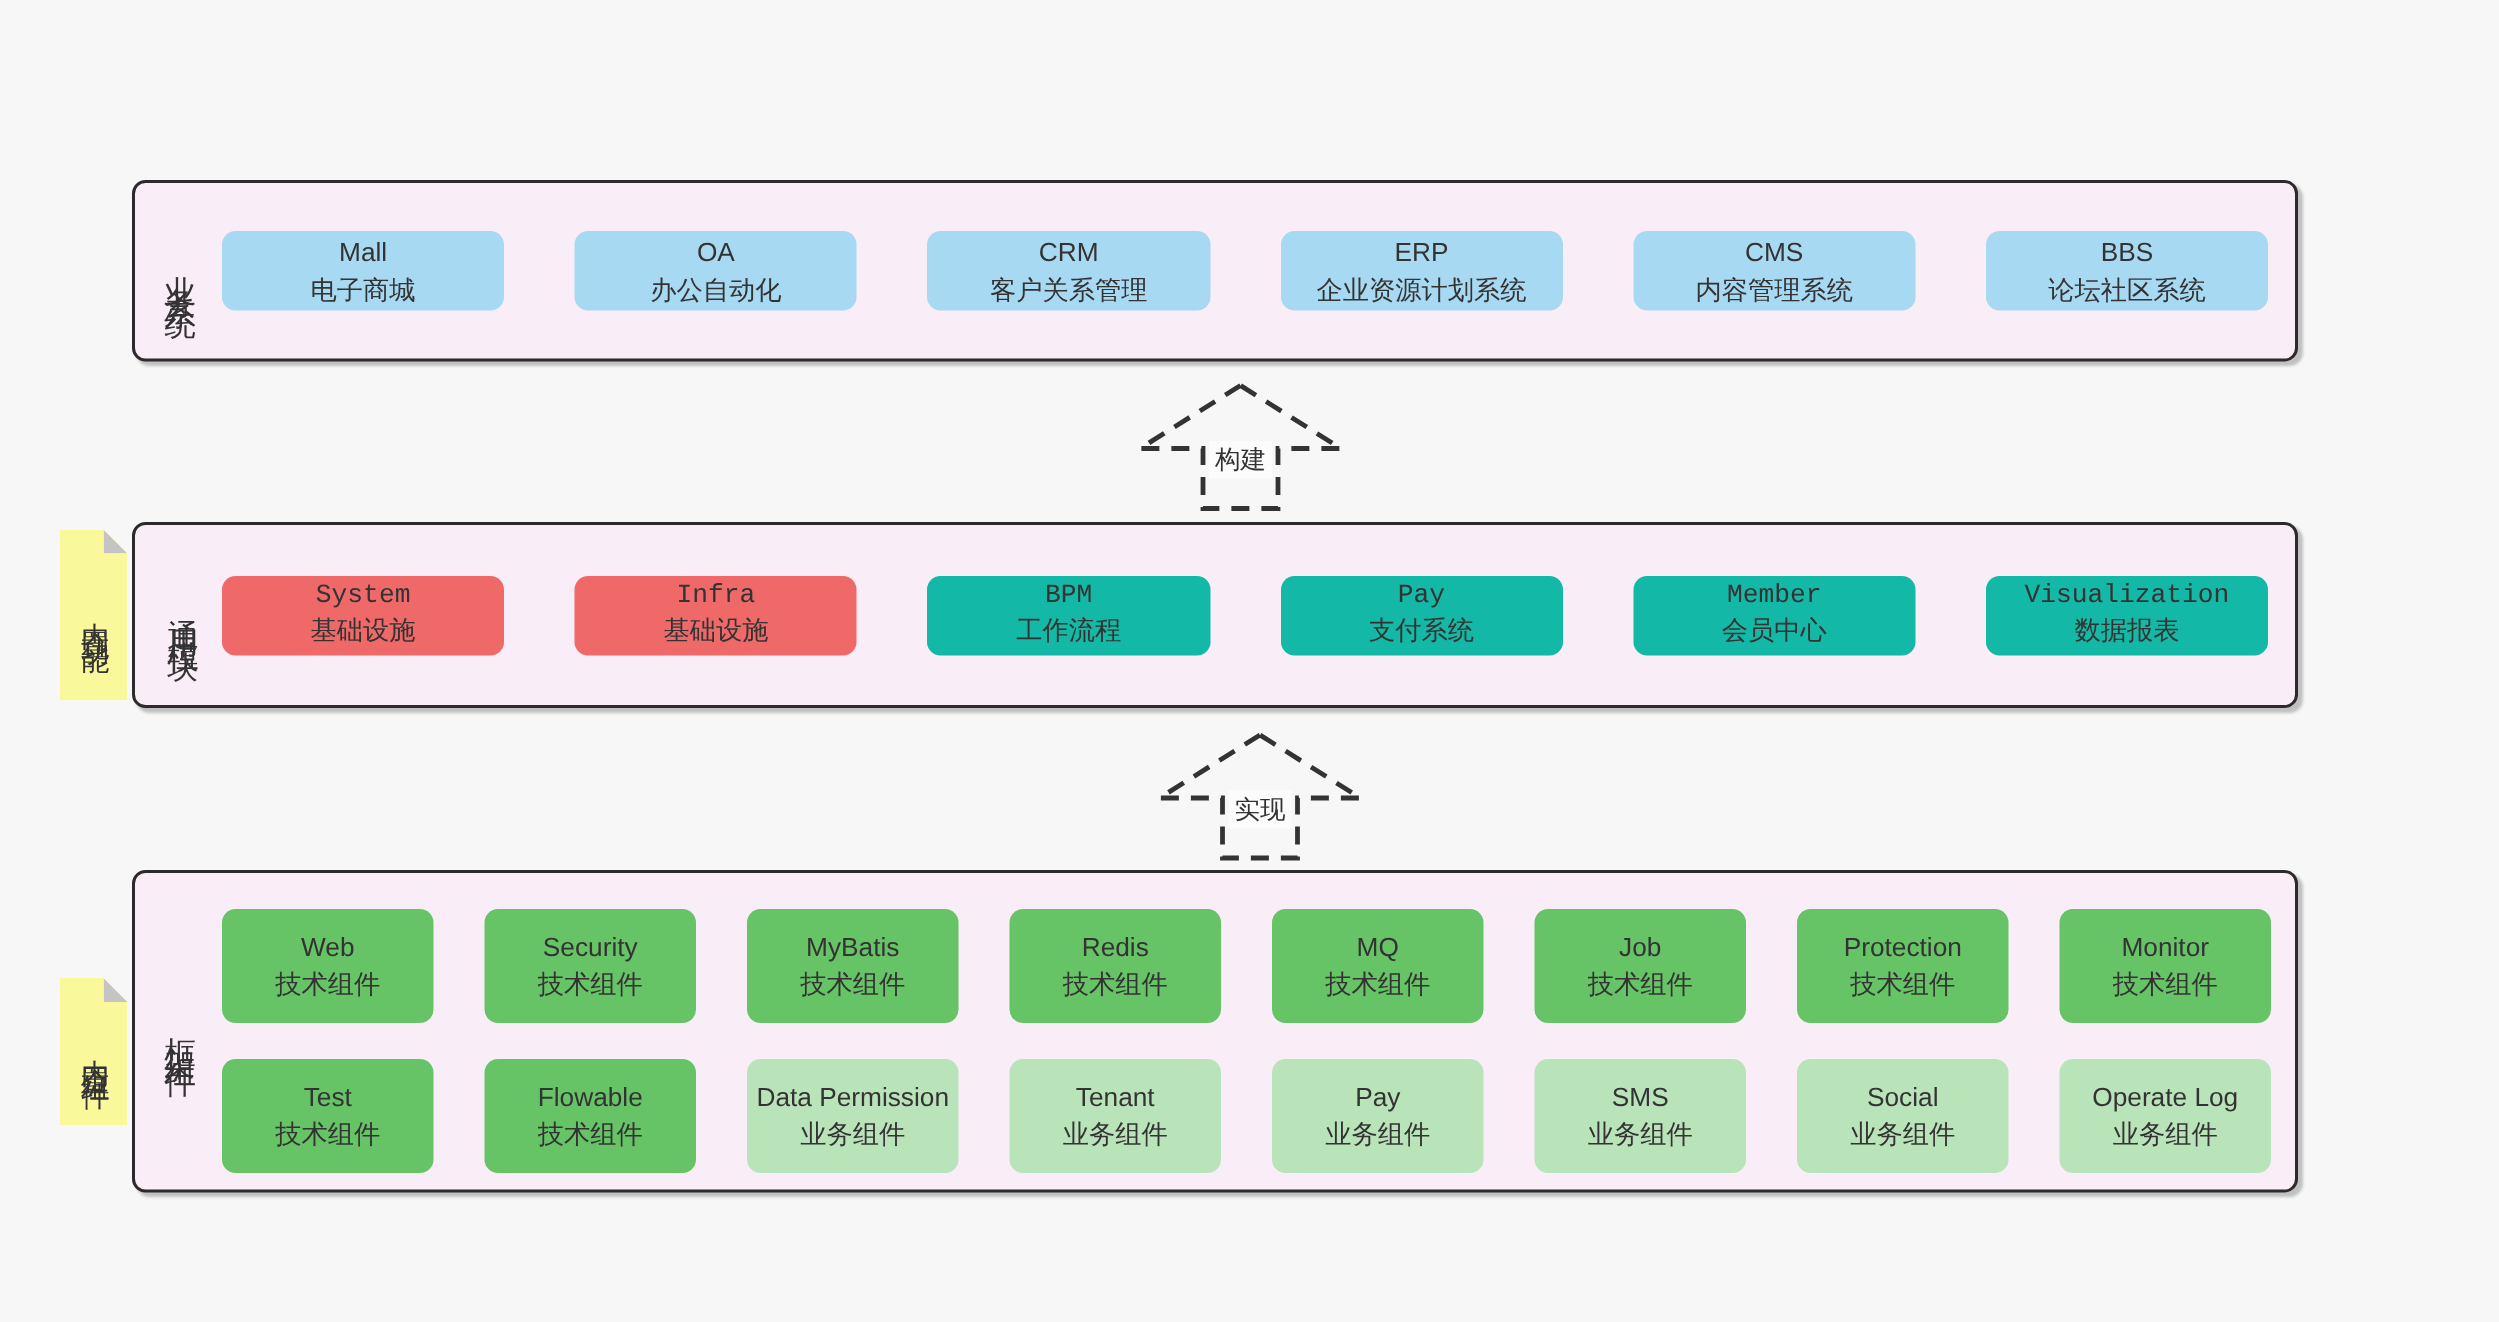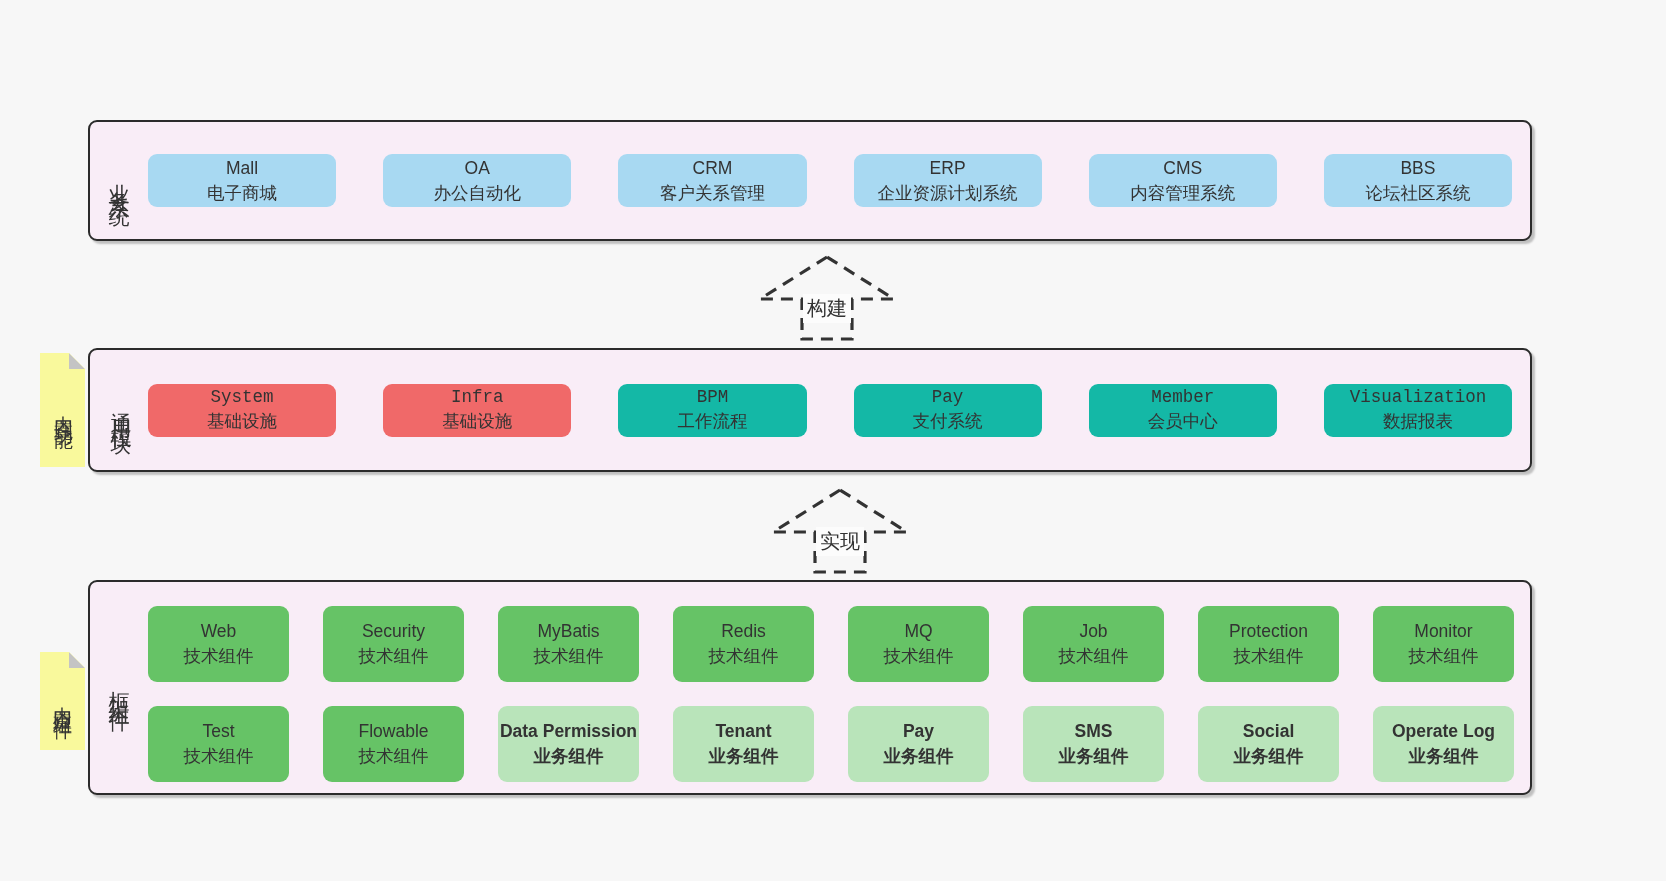--- a/index.html
+++ b/index.html
@@ -26,21 +26,21 @@
   .boxes{flex:1;display:flex;gap:47px;align-items:center;padding:0 18px 0 0;}
   .box{
     flex:1;height:53px;border-radius:9px;
     display:flex;flex-direction:column;justify-content:center;
     text-align:center;font-size:17.5px;line-height:1.42;
   }
   .blue{background:#a8d9f2;}
   .red{background:#f06969;}
   .pink{background:#14b8a6;align-items:center;}
   .green-dark{background:#66c366;}
-  .green-light{background:#b9e4ba;font-weight:bold;}
+  .green-light{background:#b9e4ba;}
 
   .framework-grid{flex:1;display:flex;flex-direction:column;justify-content:center;gap:24px;padding:12px 16px 0 0;}
   .row8{display:flex;gap:34px;}
   .row8 .box{height:76px;}
 
   .sticky{
     position:absolute;left:-50px;width:45px;background:#f9f99c;
     display:flex;align-items:center;justify-content:center;
     clip-path:polygon(0 0,calc(100% - 16px) 0,100% 16px,100% 100%,0 100%);
   }
@@ -55,21 +55,21 @@
   #sticky-functions{top:3px;bottom:3px;}
   #sticky-components{top:70px;height:98px;}
 
   .arrow{position:absolute;width:150px;height:88px;}
   #arrow-build{left:752px;top:254px;}
   #arrow-implement{left:765px;top:487px;}
   .arrow svg{position:absolute;left:0;top:0;}
   .arrow path{fill:none;stroke:#333;stroke-width:3.2;stroke-dasharray:12 8;}
   .arrow-label{
     position:absolute;left:50%;top:40px;transform:translateX(-50%);
-    background:#fcfcfc;padding:1px 4px;font-size:20px;white-space:nowrap;
+    background:#fcfcfc;padding:1px 4px;font-size:17px;white-space:nowrap;
   }
 </style>
 </head>
 <body>
 
 <div>
 
   <section class="container" id="section-business">
     <div class="v-label">
       <span>业务系统</span>

